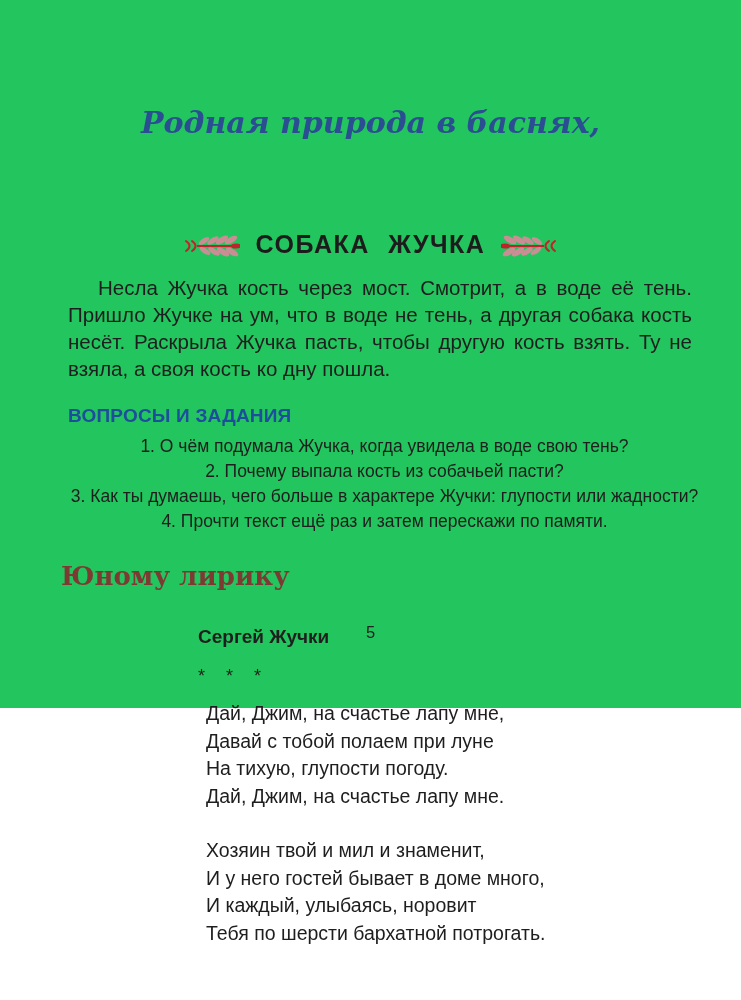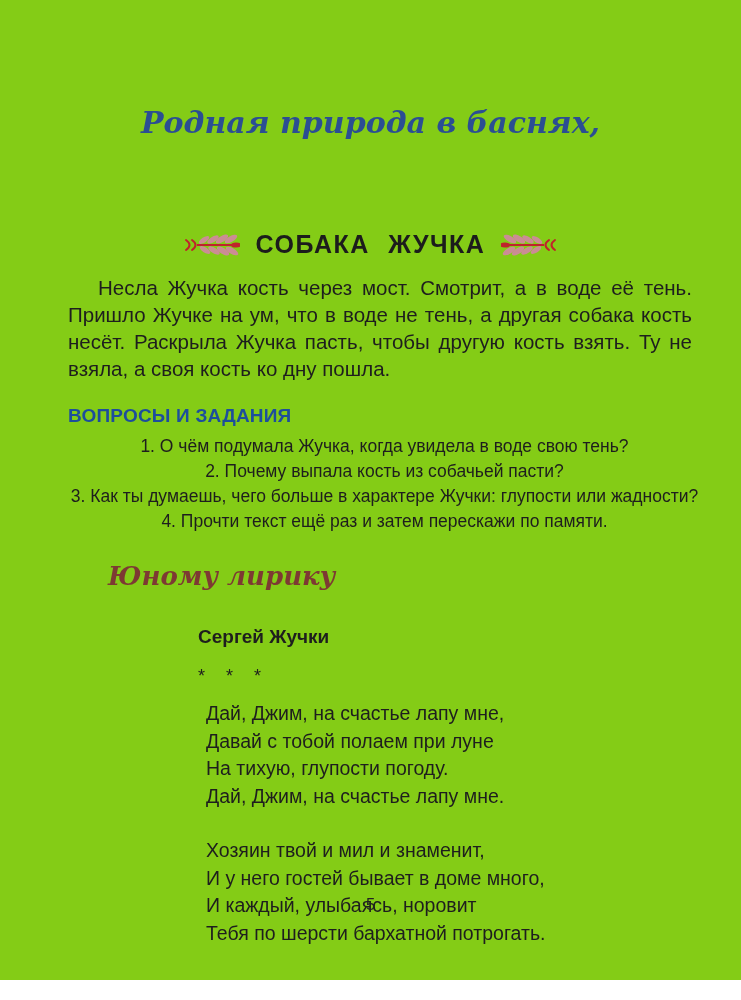--- a/index.html
+++ b/index.html
@@ -5,42 +5,42 @@
   * { margin: 0; padding: 0; box-sizing: border-box; }
   html, body { background: #ffffff; }
   body {
     width: 741px; height: 1000px;
     font-family: "Liberation Sans", sans-serif;
     color: #1f1f1f;
     overflow: hidden;
   }
   .page {
     position: relative;
-    width: 741px; height: 980px;
-    background: #84cc16;
+    width: 741px; height: 708px;
+    background: #22c55e;
   }
 
   
   .chapter-title {
     padding-top: 103px;
     text-align: center;
     font-family: "DejaVu Serif", serif;
     font-style: italic;
     font-weight: 600;
     font-size: 30px;
     line-height: 39px;
     color: #2b4e93;
   }
 
   
   .story-heading-row {
     margin-top: 88px;
     display: flex;
     justify-content: center;
-    align-items: center;
+    align-items: flex-end;
     gap: 16px;
   }
   .story-heading {
     font-size: 25px;
     font-weight: bold;
     letter-spacing: 1.5px;
     word-spacing: 10px;
     color: #1c1c1c;
   }
   .ornament { display: inline-flex; align-items: center; }
@@ -68,23 +68,22 @@
     margin: 0 40px 0 68px;
     list-style: none;
     font-size: 17.5px;
     line-height: 25px;
     color: #1e1e1e;
     text-align: center;
   }
 
   
   .lyric-heading {
-    margin: 27px 0 0 108px;
+    margin: 27px 0 0 61px;
     font-family: "DejaVu Serif", serif;
-    font-style: italic;
     font-weight: 600;
     font-size: 26px;
     color: #7d3a33;
   }
   .poem {
     margin: 32px 0 0 198px;
     font-size: 19.5px;
     line-height: 27.5px;
     color: #1e1e1e;
   }

